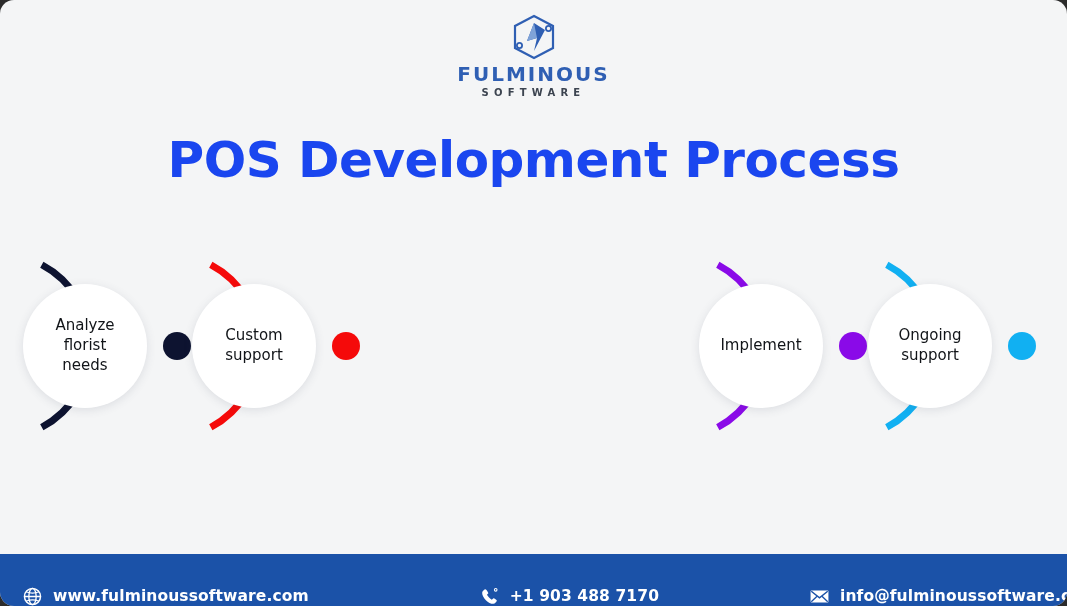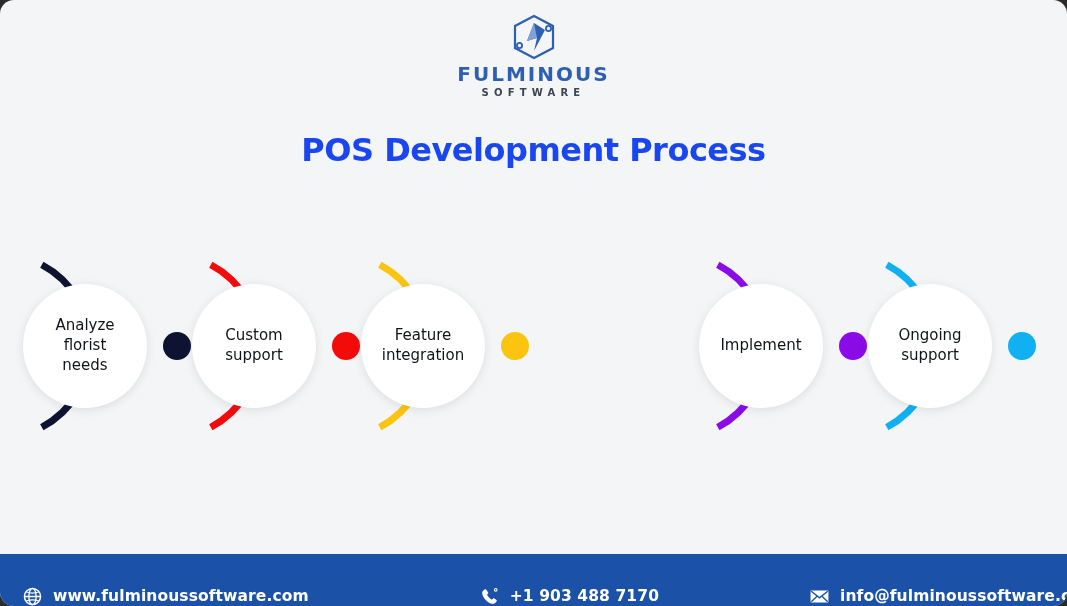--- a/index.html
+++ b/index.html
@@ -53,21 +53,21 @@
   }
 
   
   #page-title {
     position: absolute;
     left: 0;
     right: 0;
     top: 133px;
     text-align: center;
     font-family: "DejaVu Sans", "Liberation Sans", sans-serif;
-    font-size: 32px;
+    font-size: 50px;
     font-weight: 700;
     letter-spacing: -0.5px;
     color: #1a46ef;
     line-height: 1.1;
   }
 
   
   #steps {
     position: absolute;
     left: 0;
@@ -176,30 +176,20 @@
       <div class="step" style="left: 187px;">
         <svg class="step-arc" viewBox="0 0 210 210">
           <path d="M 23.81 12.77 A 92 92 0 0 1 23.81 175.23" fill="none" stroke="#f50a0a" stroke-width="7" stroke-linecap="butt"></path>
           <circle cx="159" cy="94" r="14" fill="#f50a0a"></circle>
         </svg>
         <div class="step-bubble">
           <div class="step-label">Custom
 support</div>
         </div>
       </div>
-      <div class="step" style="left: 356px;">
-        <svg class="step-arc" viewBox="0 0 210 210">
-          <path d="M 23.81 12.77 A 92 92 0 0 1 23.81 175.23" fill="none" stroke="#fbc411" stroke-width="7" stroke-linecap="butt"></path>
-          <circle cx="159" cy="94" r="14" fill="#fbc411"></circle>
-        </svg>
-        <div class="step-bubble">
-          <div class="step-label">Feature
-integration</div>
-        </div>
-      </div>
       <div class="step" style="left: 694px;">
         <svg class="step-arc" viewBox="0 0 210 210">
           <path d="M 23.81 12.77 A 92 92 0 0 1 23.81 175.23" fill="none" stroke="#8a0ae8" stroke-width="7" stroke-linecap="butt"></path>
           <circle cx="159" cy="94" r="14" fill="#8a0ae8"></circle>
         </svg>
         <div class="step-bubble">
           <div class="step-label">Implement</div>
         </div>
       </div>
       <div class="step" style="left: 863px;">

